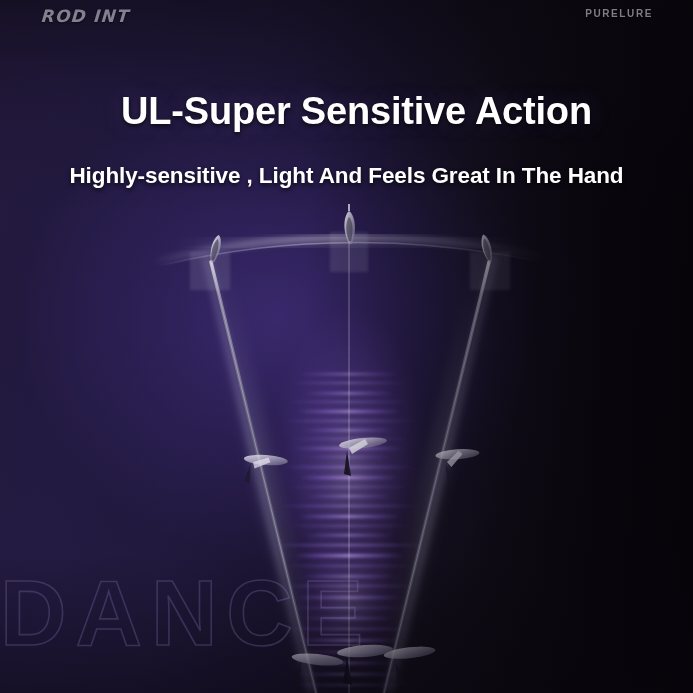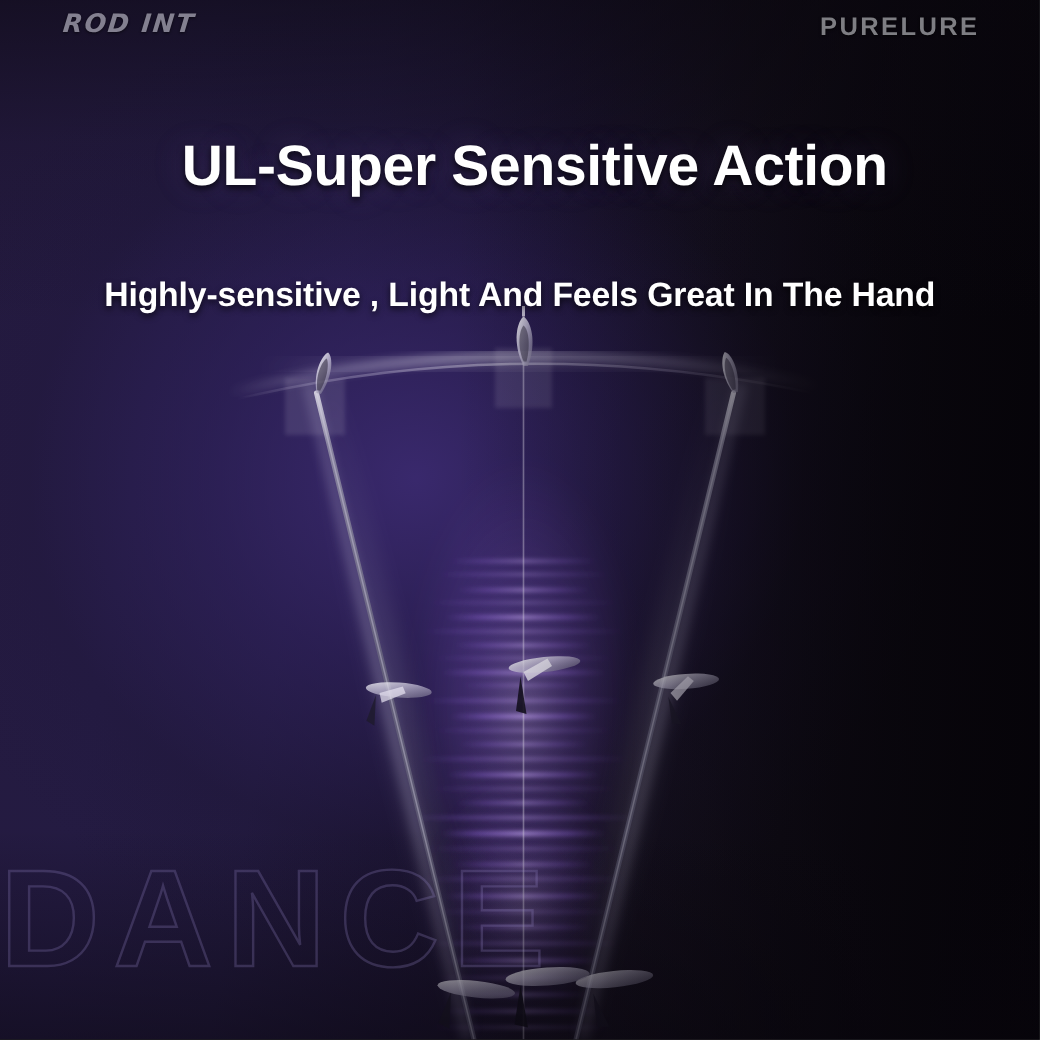--- a/index.html
+++ b/index.html
@@ -80,21 +80,21 @@
     letter-spacing: 1.2px;
     color: #8d8a99;
     text-shadow: 0 1px 2px rgba(0,0,0,0.6);
     transform: skewX(-6deg);
     opacity: 0.92;
   }
   .brand-right {
     position: absolute;
     right: 40px;
     top: 8px;
-    font-size: 17px;
+    font-size: 10px;
     font-weight: 700;
     letter-spacing: 1.6px;
     color: #7e7e83;
     text-shadow: 0 1px 2px rgba(0,0,0,0.7);
   }
 
   
   .headline {
     position: absolute;
     left: 0; right: 0;
@@ -110,21 +110,20 @@
   .subhead {
     position: absolute;
     left: 0; right: 0;
     top: 163px;
     text-align: center;
     font-size: 22.5px;
     font-weight: 700;
     color: #ffffff;
     letter-spacing: -0.1px;
     text-shadow: 0 2px 4px rgba(0,0,0,0.7);
-    margin-top: 21px;
   }
 
   
   .watermark {
     position: absolute;
     left: 0; right: 0;
     top: 567px;
     font-size: 92px;
     font-weight: 700;
     letter-spacing: 9px;

